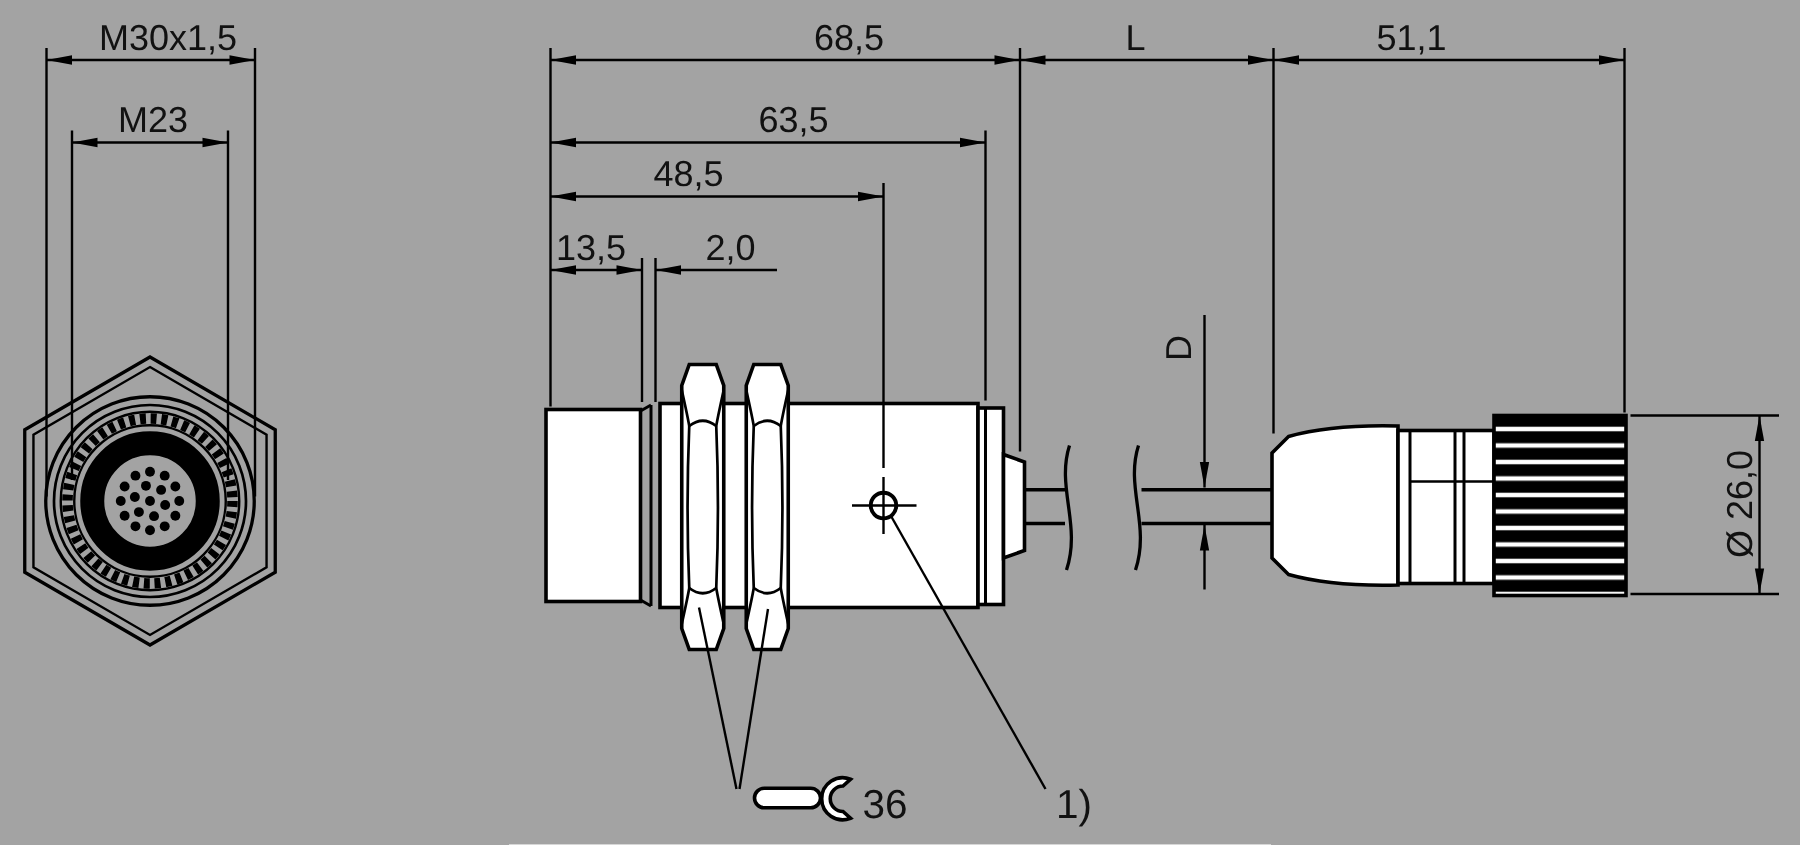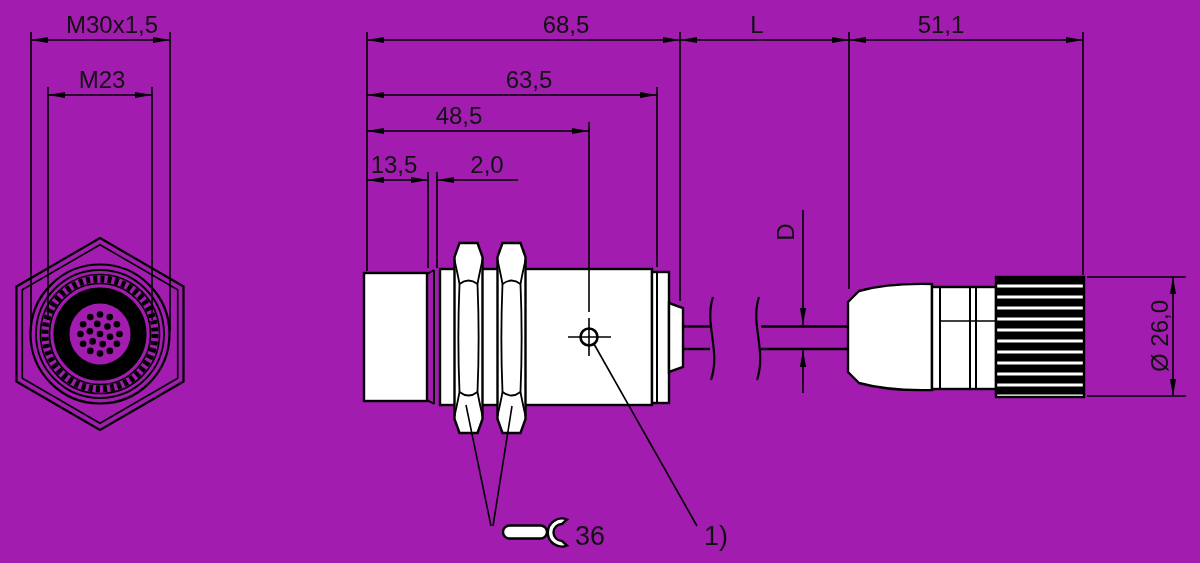--- a/index.html
+++ b/index.html
@@ -1,16 +1,16 @@
 <!DOCTYPE html>
 <html><head>
 <meta charset="utf-8">
 <style>
   html,body{margin:0;padding:0;background:#fff;}
-  .canvas{position:relative;width:1200px;height:563px;background:#a21caf;overflow:hidden;
+  .canvas{position:relative;width:1200px;height:563px;background:#a3a3a3;overflow:hidden;
           font-family:"Liberation Sans", sans-serif;text-align:right;}
   svg text{font-family:"Liberation Sans", sans-serif;fill:#111;}
   .dimtext{font-size:24px;}
   .calltext{font-size:27px;}
 </style>
 </head>
 <body>
 
 <div class="canvas">
 <svg width="1200" height="563" viewBox="0 0 1200 563">

